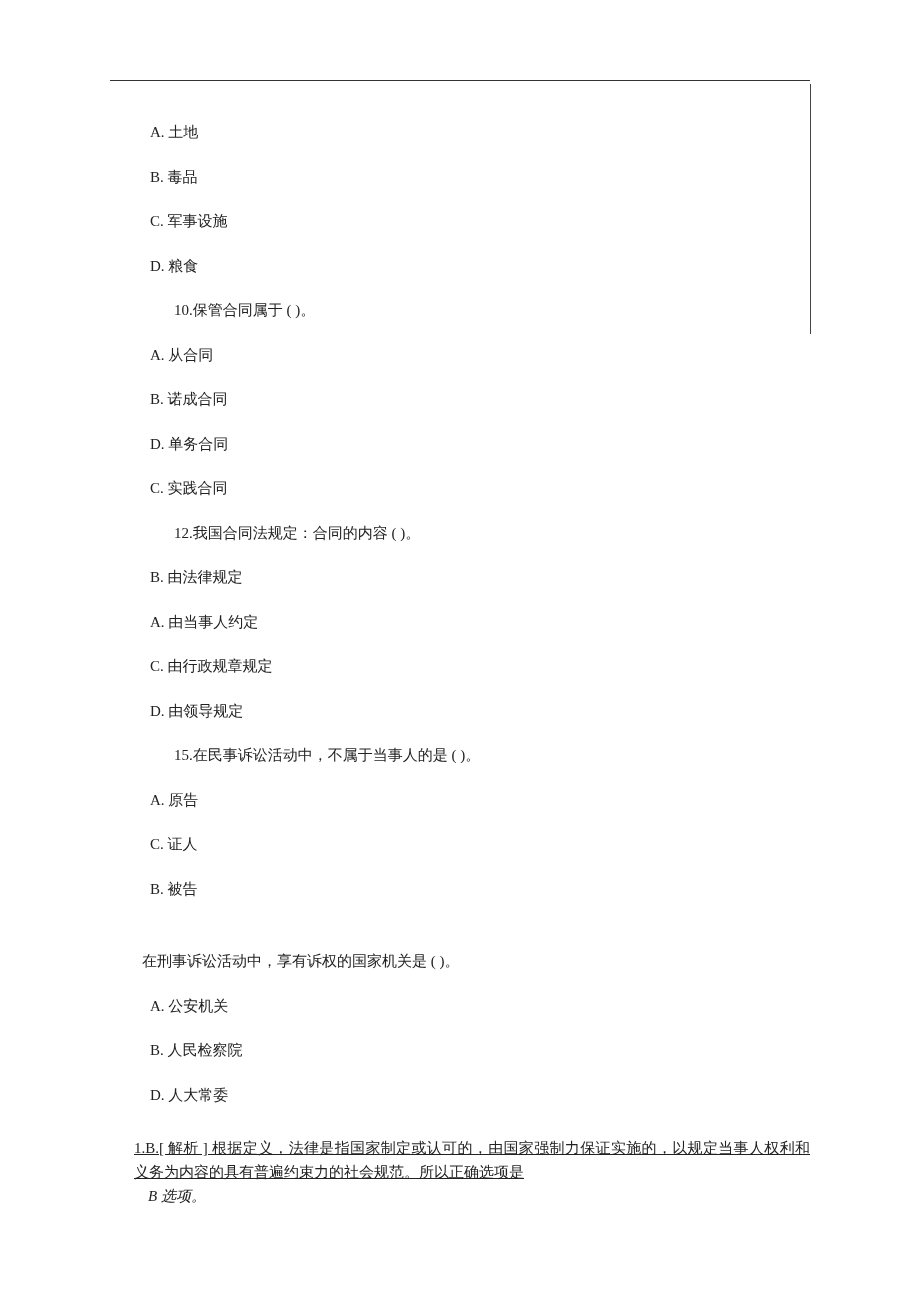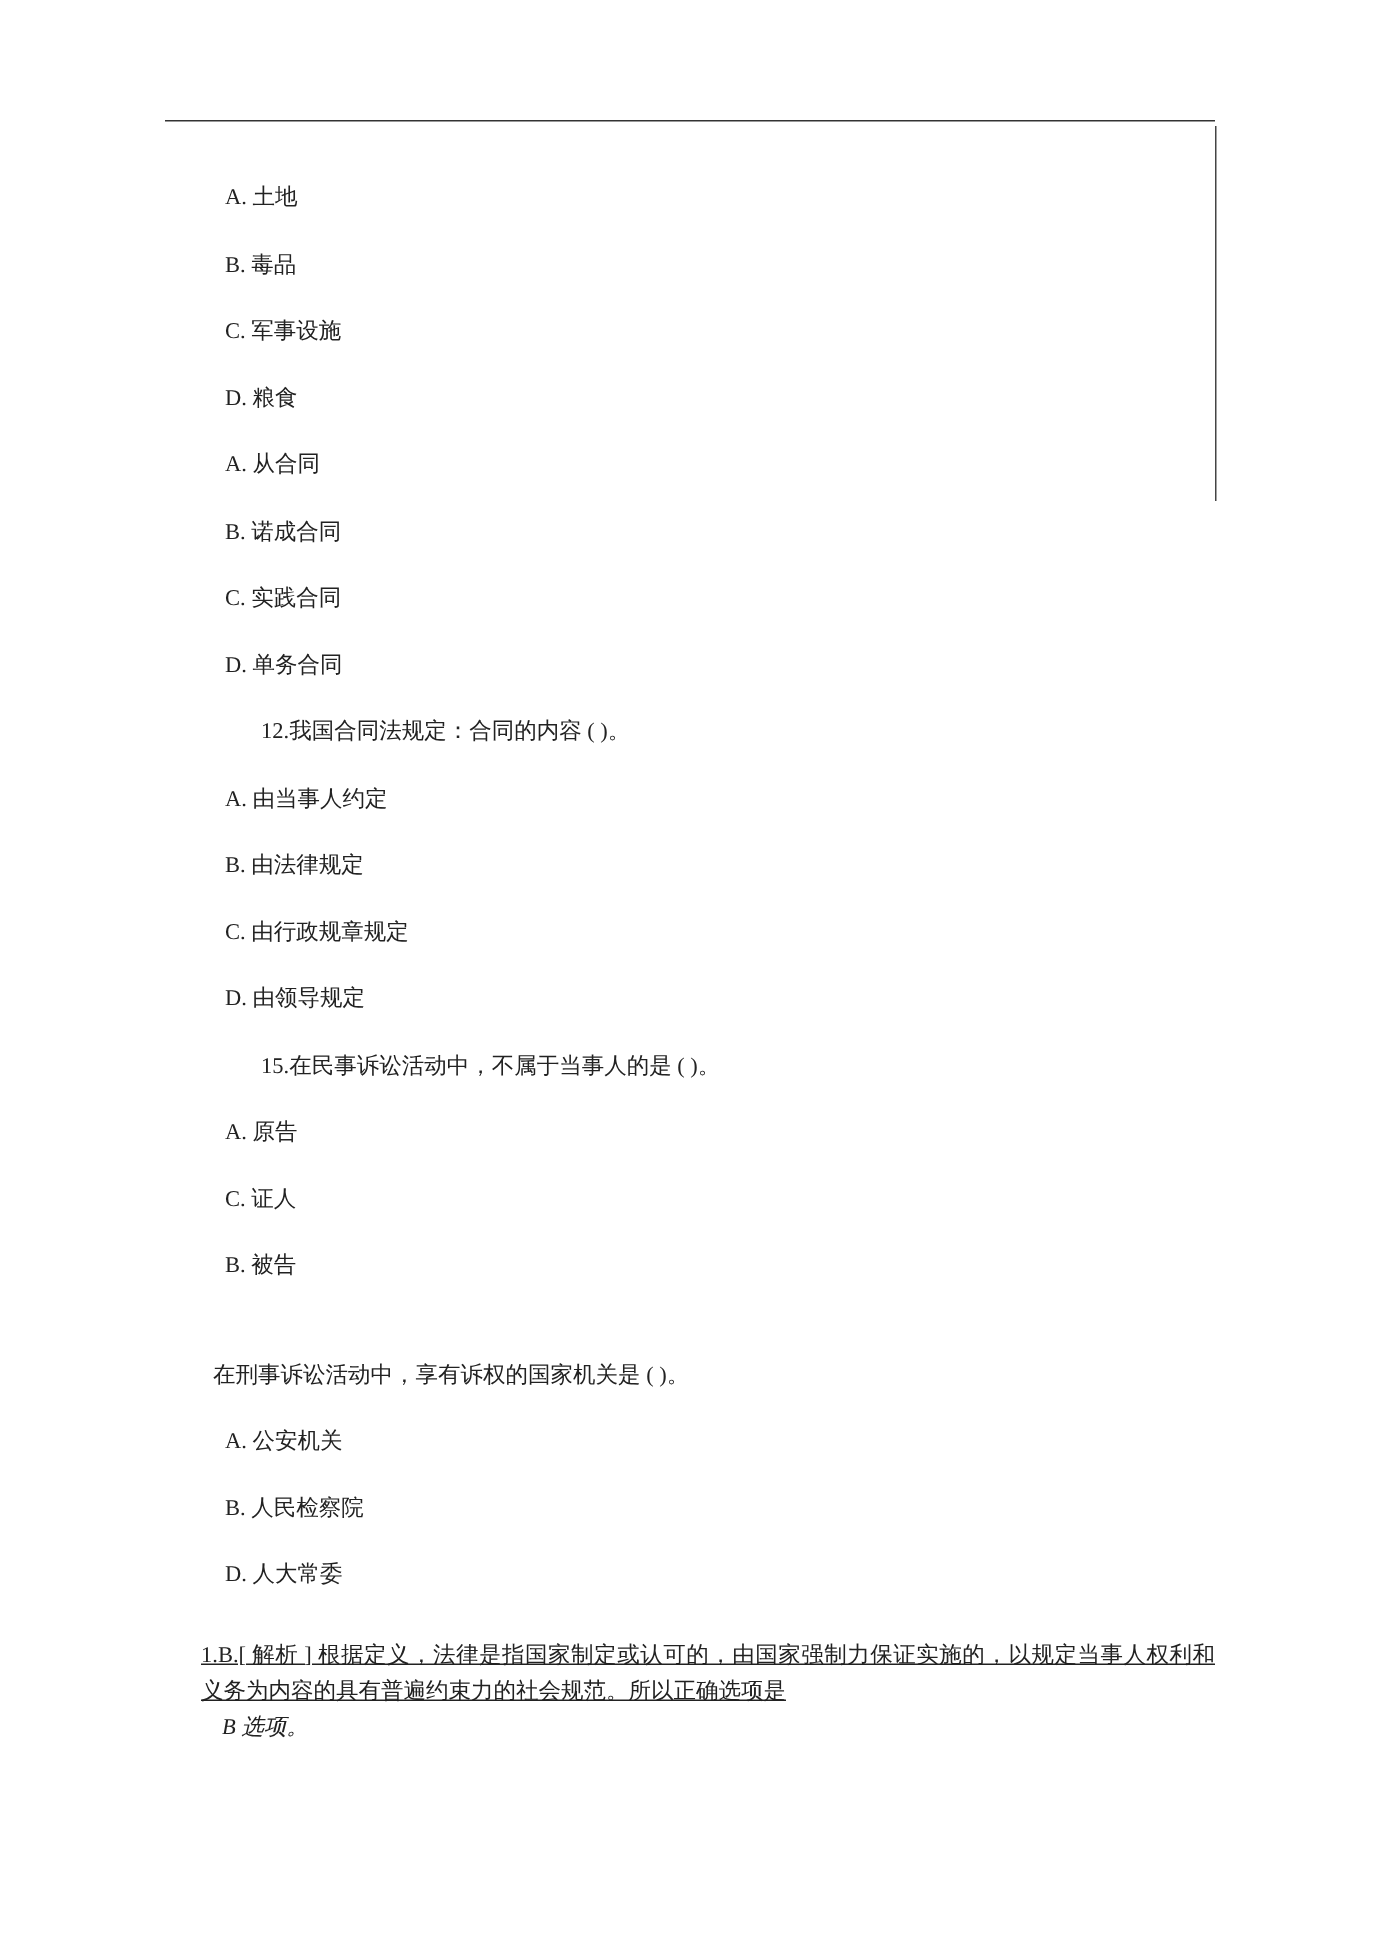--- a/index.html
+++ b/index.html
@@ -64,28 +64,29 @@
 <div class="page">
 
   <div class="hr-line"></div>
   <div class="vertical-rule"></div>
 
   <div class="option-line">A. 土地</div>
   <div class="option-line">B. 毒品</div>
   <div class="option-line">C. 军事设施</div>
   <div class="option-line">D. 粮食</div>
 
+  <div class="question-line">10.保管合同属于  ( )。</div>
   <div class="option-line">A. 从合同</div>
   <div class="option-line">B. 诺成合同</div>
+  <div class="option-line">D. 单务合同</div>
   <div class="option-line">C. 实践合同</div>
-  <div class="option-line">D. 单务合同</div>
 
   <div class="question-line">12.我国合同法规定：合同的内容     ( )。</div>
+  <div class="option-line">B. 由法律规定</div>
   <div class="option-line">A. 由当事人约定</div>
-  <div class="option-line">B. 由法律规定</div>
   <div class="option-line">C. 由行政规章规定</div>
   <div class="option-line">D. 由领导规定</div>
 
   <div class="question-line">15.在民事诉讼活动中，不属于当事人的是       ( )。</div>
   <div class="option-line">A. 原告</div>
   <div class="option-line">C. 证人</div>
   <div class="option-line">B. 被告</div>
 
   <div class="standalone-question">在刑事诉讼活动中，享有诉权的国家机关是       ( )。</div>
   <div class="option-line">A. 公安机关</div>

